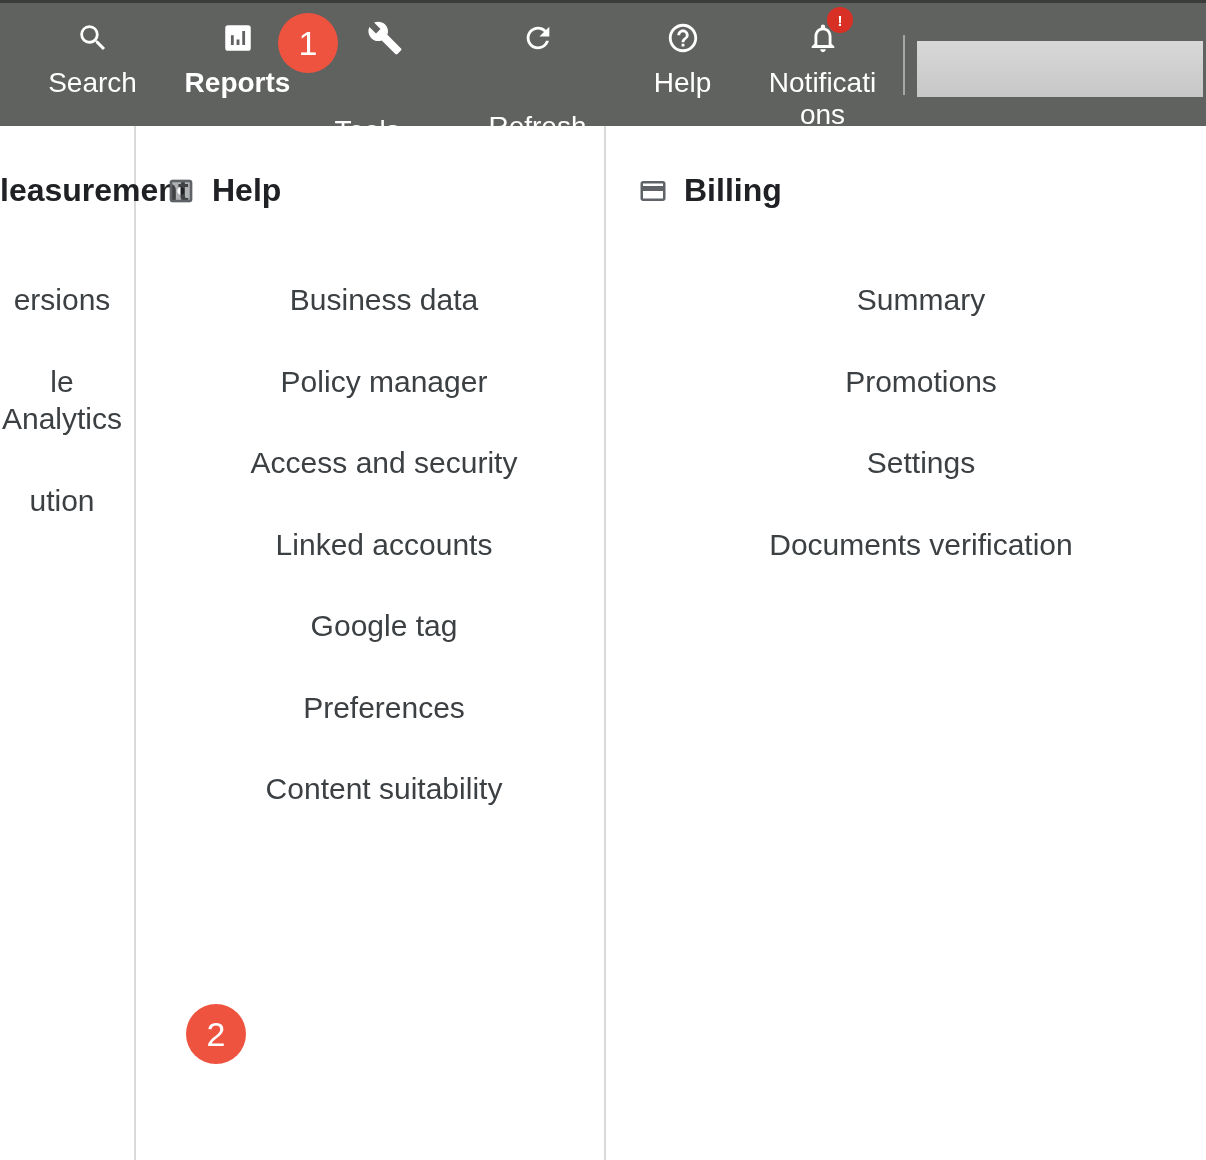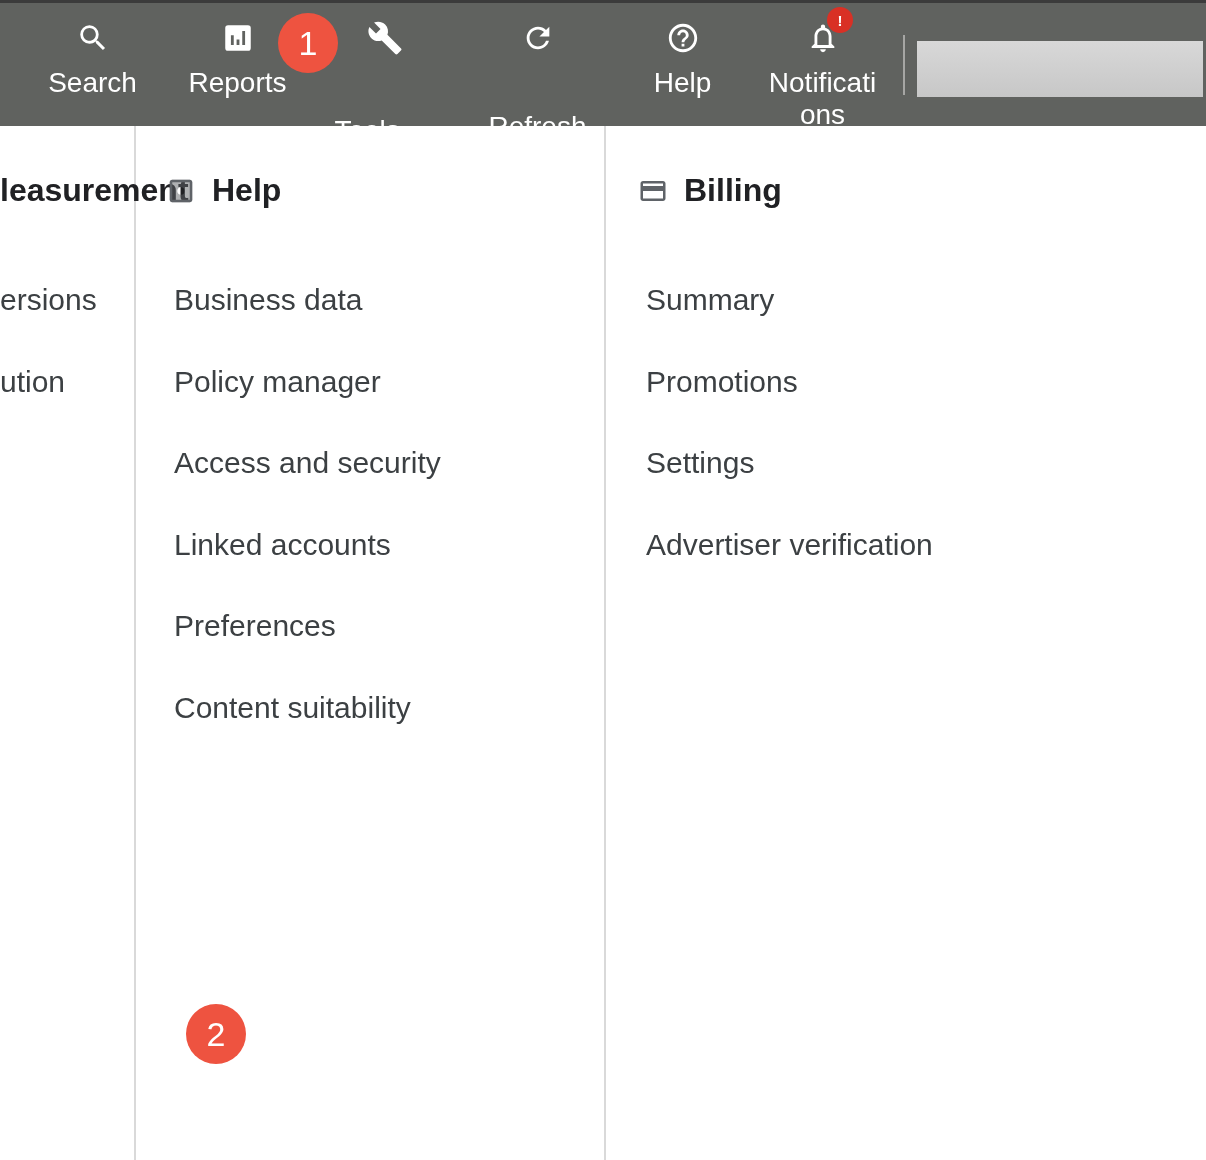--- a/index.html
+++ b/index.html
@@ -42,21 +42,21 @@
       justify-content: center;
       margin-bottom: 8px;
       margin-top: 4px;
     }
     .tb-item .label {
       line-height: 1.15;
       max-height: 72px;
       overflow: hidden;
     }
     .tb-search { width: 145px; margin-left: 20px; text-align: right;}
-    .tb-reports { width: 145px; }
+    .tb-reports { width: 145px; font-weight: bold; }
     .tb-tools { width: 150px; gap: 48px; }
     .tb-refresh { width: 155px; gap: 44px; }
     .tb-help { width: 135px; }
     .tb-notif { width: 145px; position: relative;}
     .divider {
       width: 2px;
       height: 60px;
       background: #a6a6a4;
       margin: 22px 8px 0 8px;
     }
@@ -145,20 +145,21 @@
     .col-1 .col-header {
       padding-left: 0px;
     }
     .item {
       font-size: 30px;
       color: #3c4043;
       padding: 22px 8px;
       cursor: pointer;
       line-height: 1.25;
       padding-right: 10px;
+      text-align: center;
     }
     .col-1 .item { padding-left: 0px;}
     .badge-2 {
       position: absolute;
       left: 186px;
       top: 1004px;
       width: 60px;
       height: 60px;
       border-radius: 50%;
       background: #ee5340;
@@ -230,51 +231,53 @@
   <div class="badge-1">1</div>
 </div>
 
 <div class="content">
 
   <div class="col col-1">
     <div class="col-header">
       <span>leasurement</span>
     </div>
     <div class="item">ersions</div>
+    <div class="item">le Analytics</div>
     <div class="item">ution</div>
   </div>
 
   <div class="col col-2">
     <div class="col-header">
       <span class="hicon">
         <svg width="30" height="30" viewBox="0 0 24 24">
             <path d="M19 3H5c-1.1 0-2 .9-2 2v14c0 1.1.9 2 2 2h14c1.1 0 2-.9 2-2V5c0-1.1-.9-2-2-2zm-7 12c-1.66 0-3-1.34-3-3s1.34-3 3-3 3 1.34 3 3-1.34 3-3 3z" opacity=".5"></path>
             <path d="M19 3H5c-1.1 0-2 .9-2 2v14c0 1.1.9 2 2 2h14c1.1 0 2-.9 2-2V5c0-1.1-.9-2-2-2zm0 16H5V5h14v14z"></path>
           </svg>
       </span>
       <span>Help</span>
     </div>
     <div class="item">Business data</div>
     <div class="item">Policy manager</div>
     <div class="item">Access and security</div>
     <div class="item">Linked accounts</div>
+    <div class="item">Google tag</div>
     <div class="item">Preferences</div>
     <div class="item">Content suitability</div>
   </div>
 
   <div class="col col-3">
     <div class="col-header">
       <span class="hicon">
         <svg width="30" height="30" viewBox="0 0 24 24">
             <path d="M20 4H4c-1.11 0-1.99.89-1.99 2L2 18c0 1.11.89 2 2 2h16c1.11 0 2-.89 2-2V6c0-1.11-.89-2-2-2zm0 14H4v-6h16v6zm0-10H4V6h16v2z"></path>
           </svg>
       </span>
       <span>Billing</span>
     </div>
     <div class="item">Summary</div>
     <div class="item">Promotions</div>
     <div class="item">Settings</div>
-    <div class="item">Advertiser verification</div>
+    <div class="item">Documents verification</div>
   </div>
 
 </div>
 
 <div class="badge-2">2</div>
 
 </body></html>

